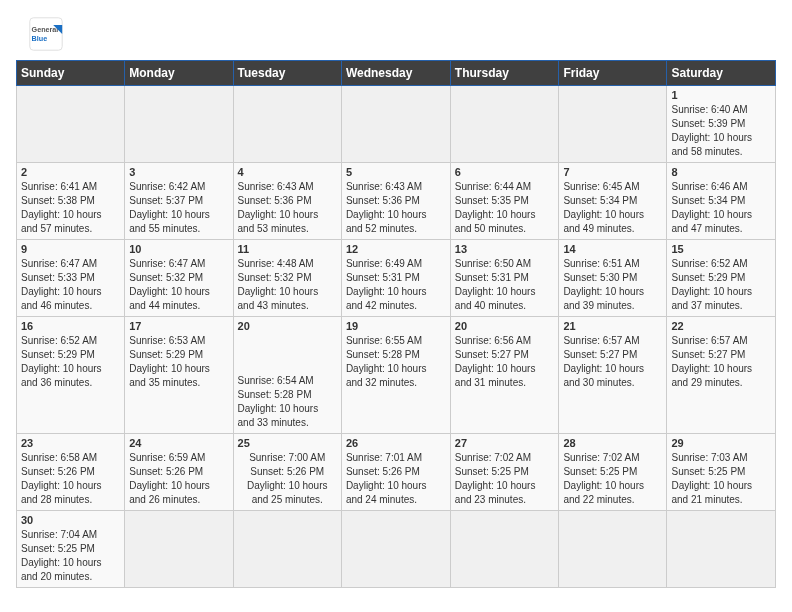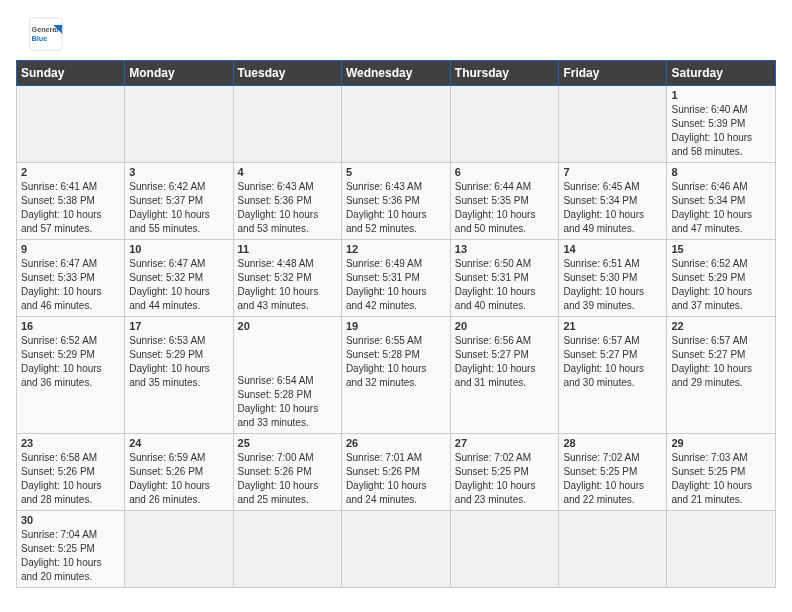--- a/index.html
+++ b/index.html
@@ -294,21 +294,21 @@
         </td>
         <td>
           <span class="day-num">24</span>
           <div class="day-info" style="white-space: pre-line;">Sunrise: 6:59 AM
 Sunset: 5:26 PM
 Daylight: 10 hours
 and 26 minutes.</div>
         </td>
         <td>
           <span class="day-num">25</span>
-          <div class="day-info" style="white-space: pre-line;">Sunrise: 7:00 AM
+          <div class="day-info" style="white-space: pre-line; text-align: center;">Sunrise: 7:00 AM
 Sunset: 5:26 PM
 Daylight: 10 hours
 and 25 minutes.</div>
         </td>
         <td>
           <span class="day-num">26</span>
           <div class="day-info" style="white-space: pre-line;">Sunrise: 7:01 AM
 Sunset: 5:26 PM
 Daylight: 10 hours
 and 24 minutes.</div>

